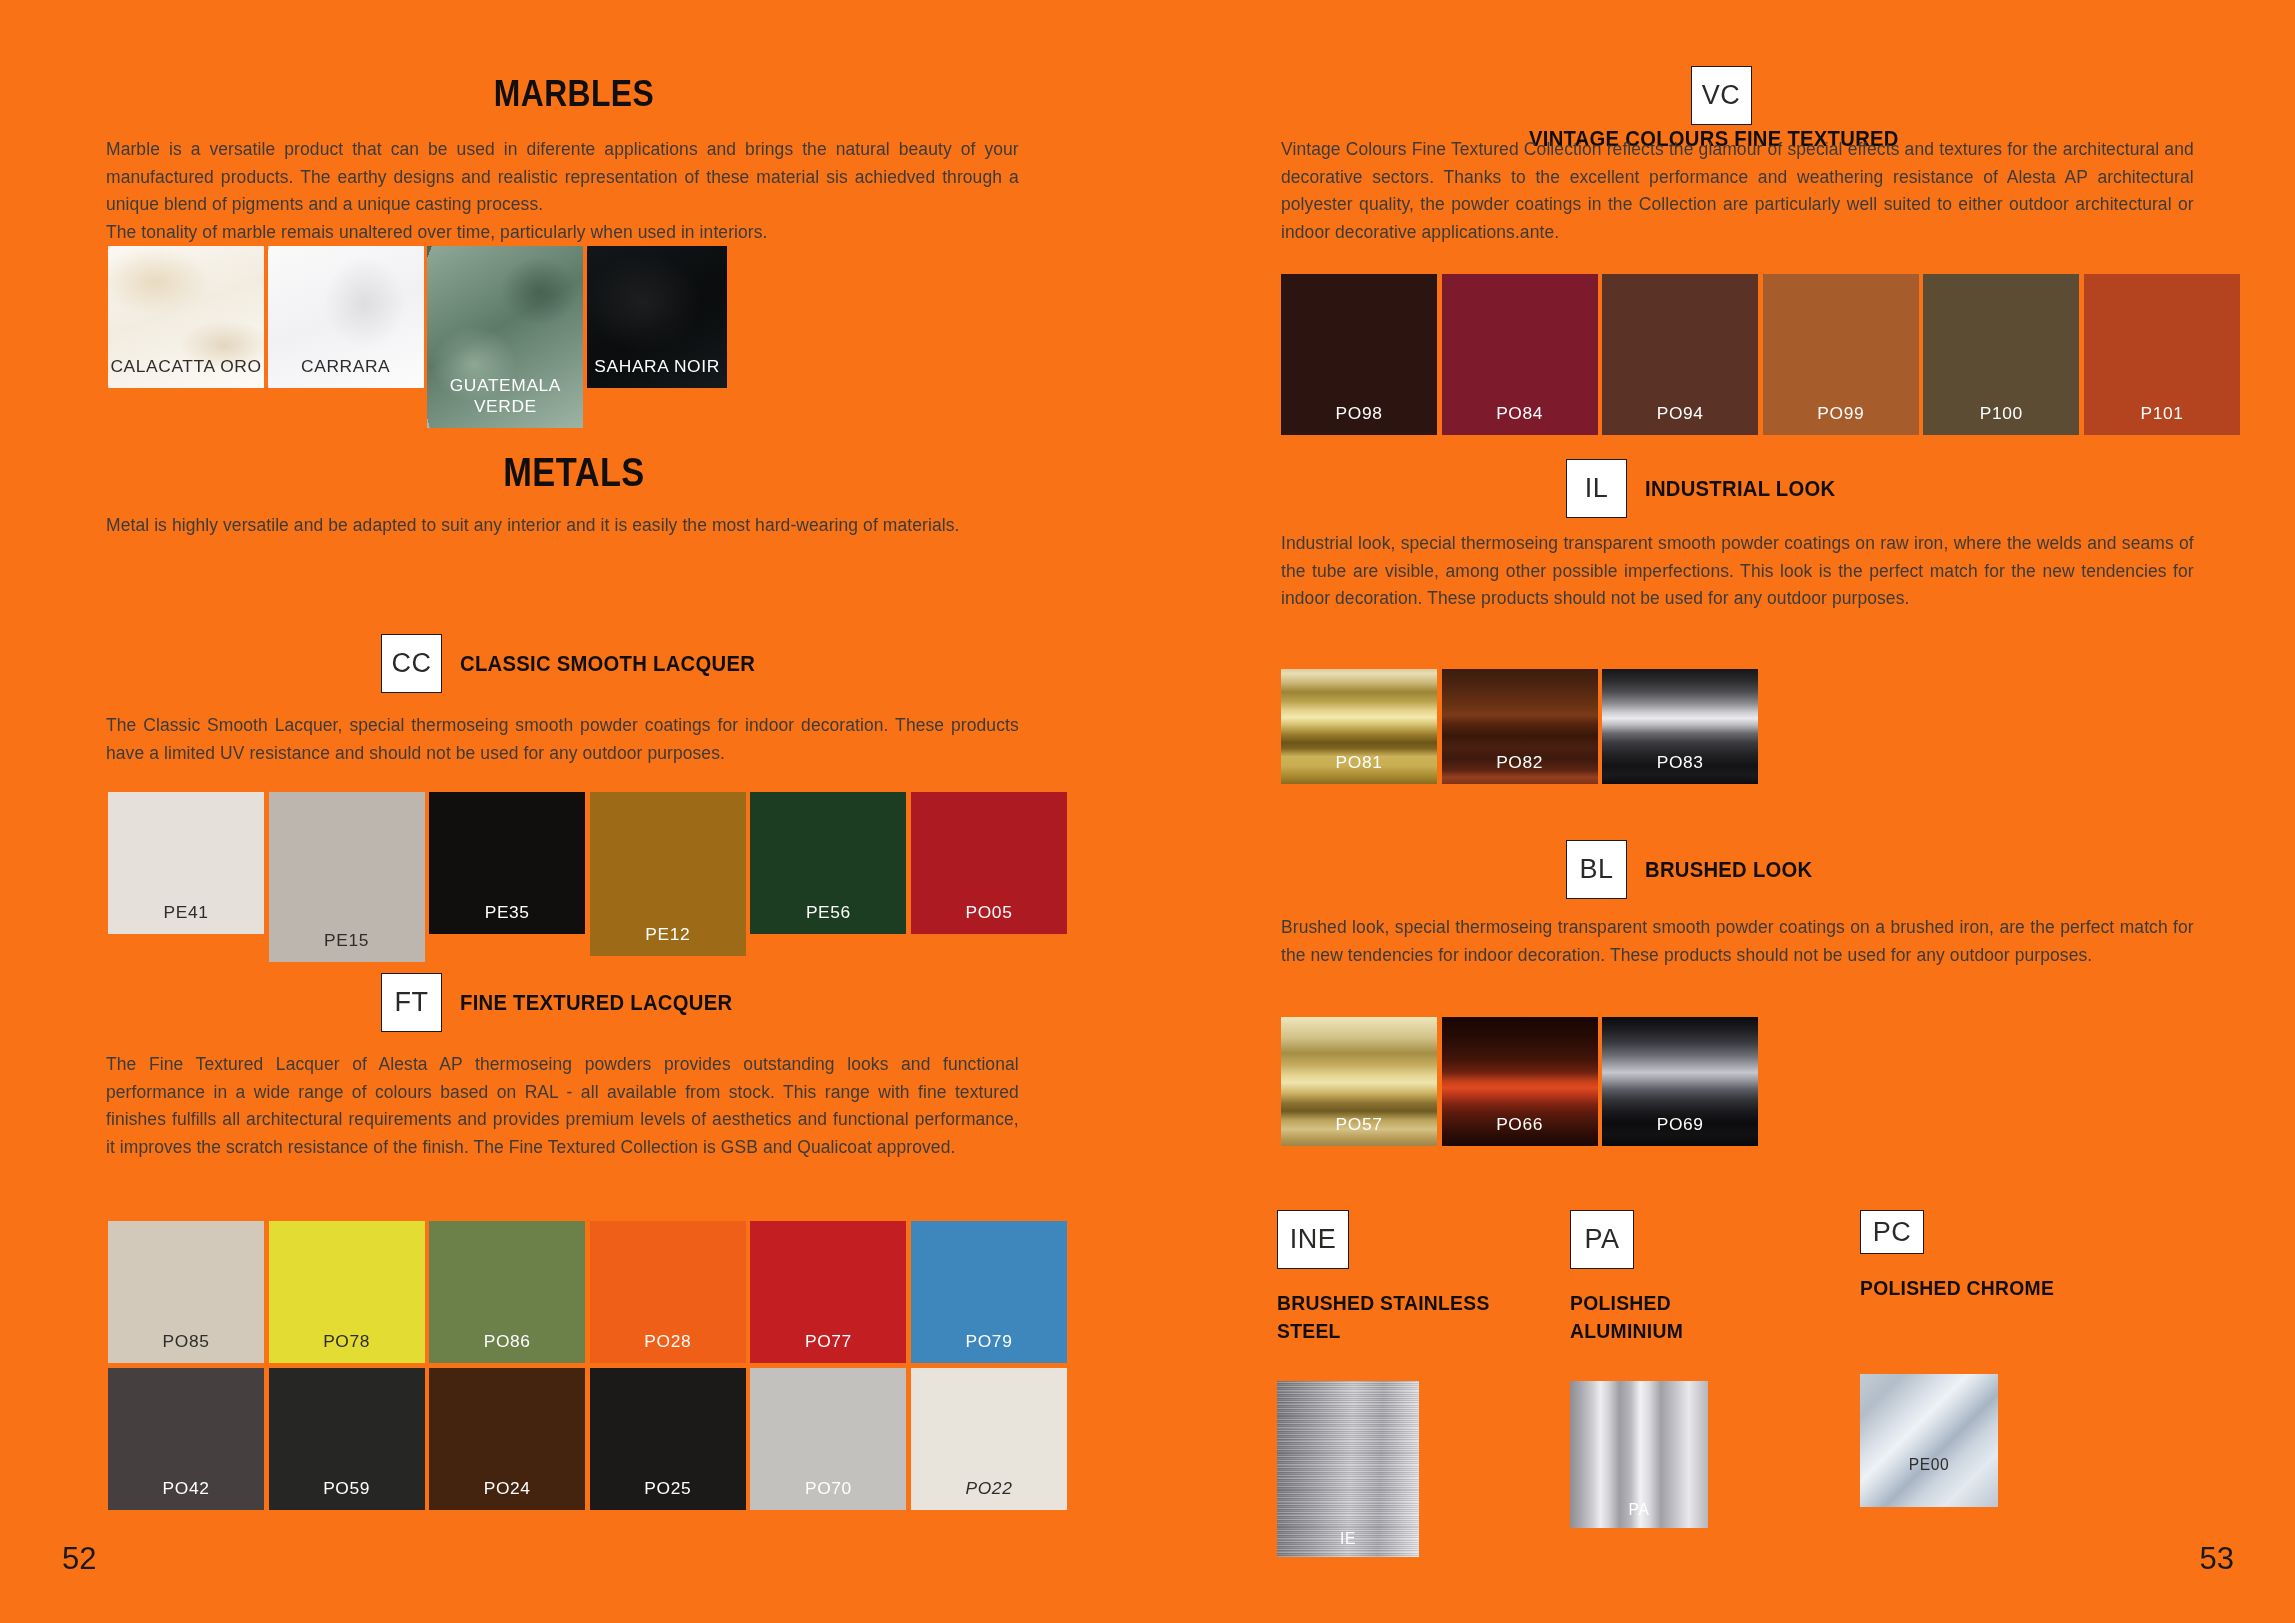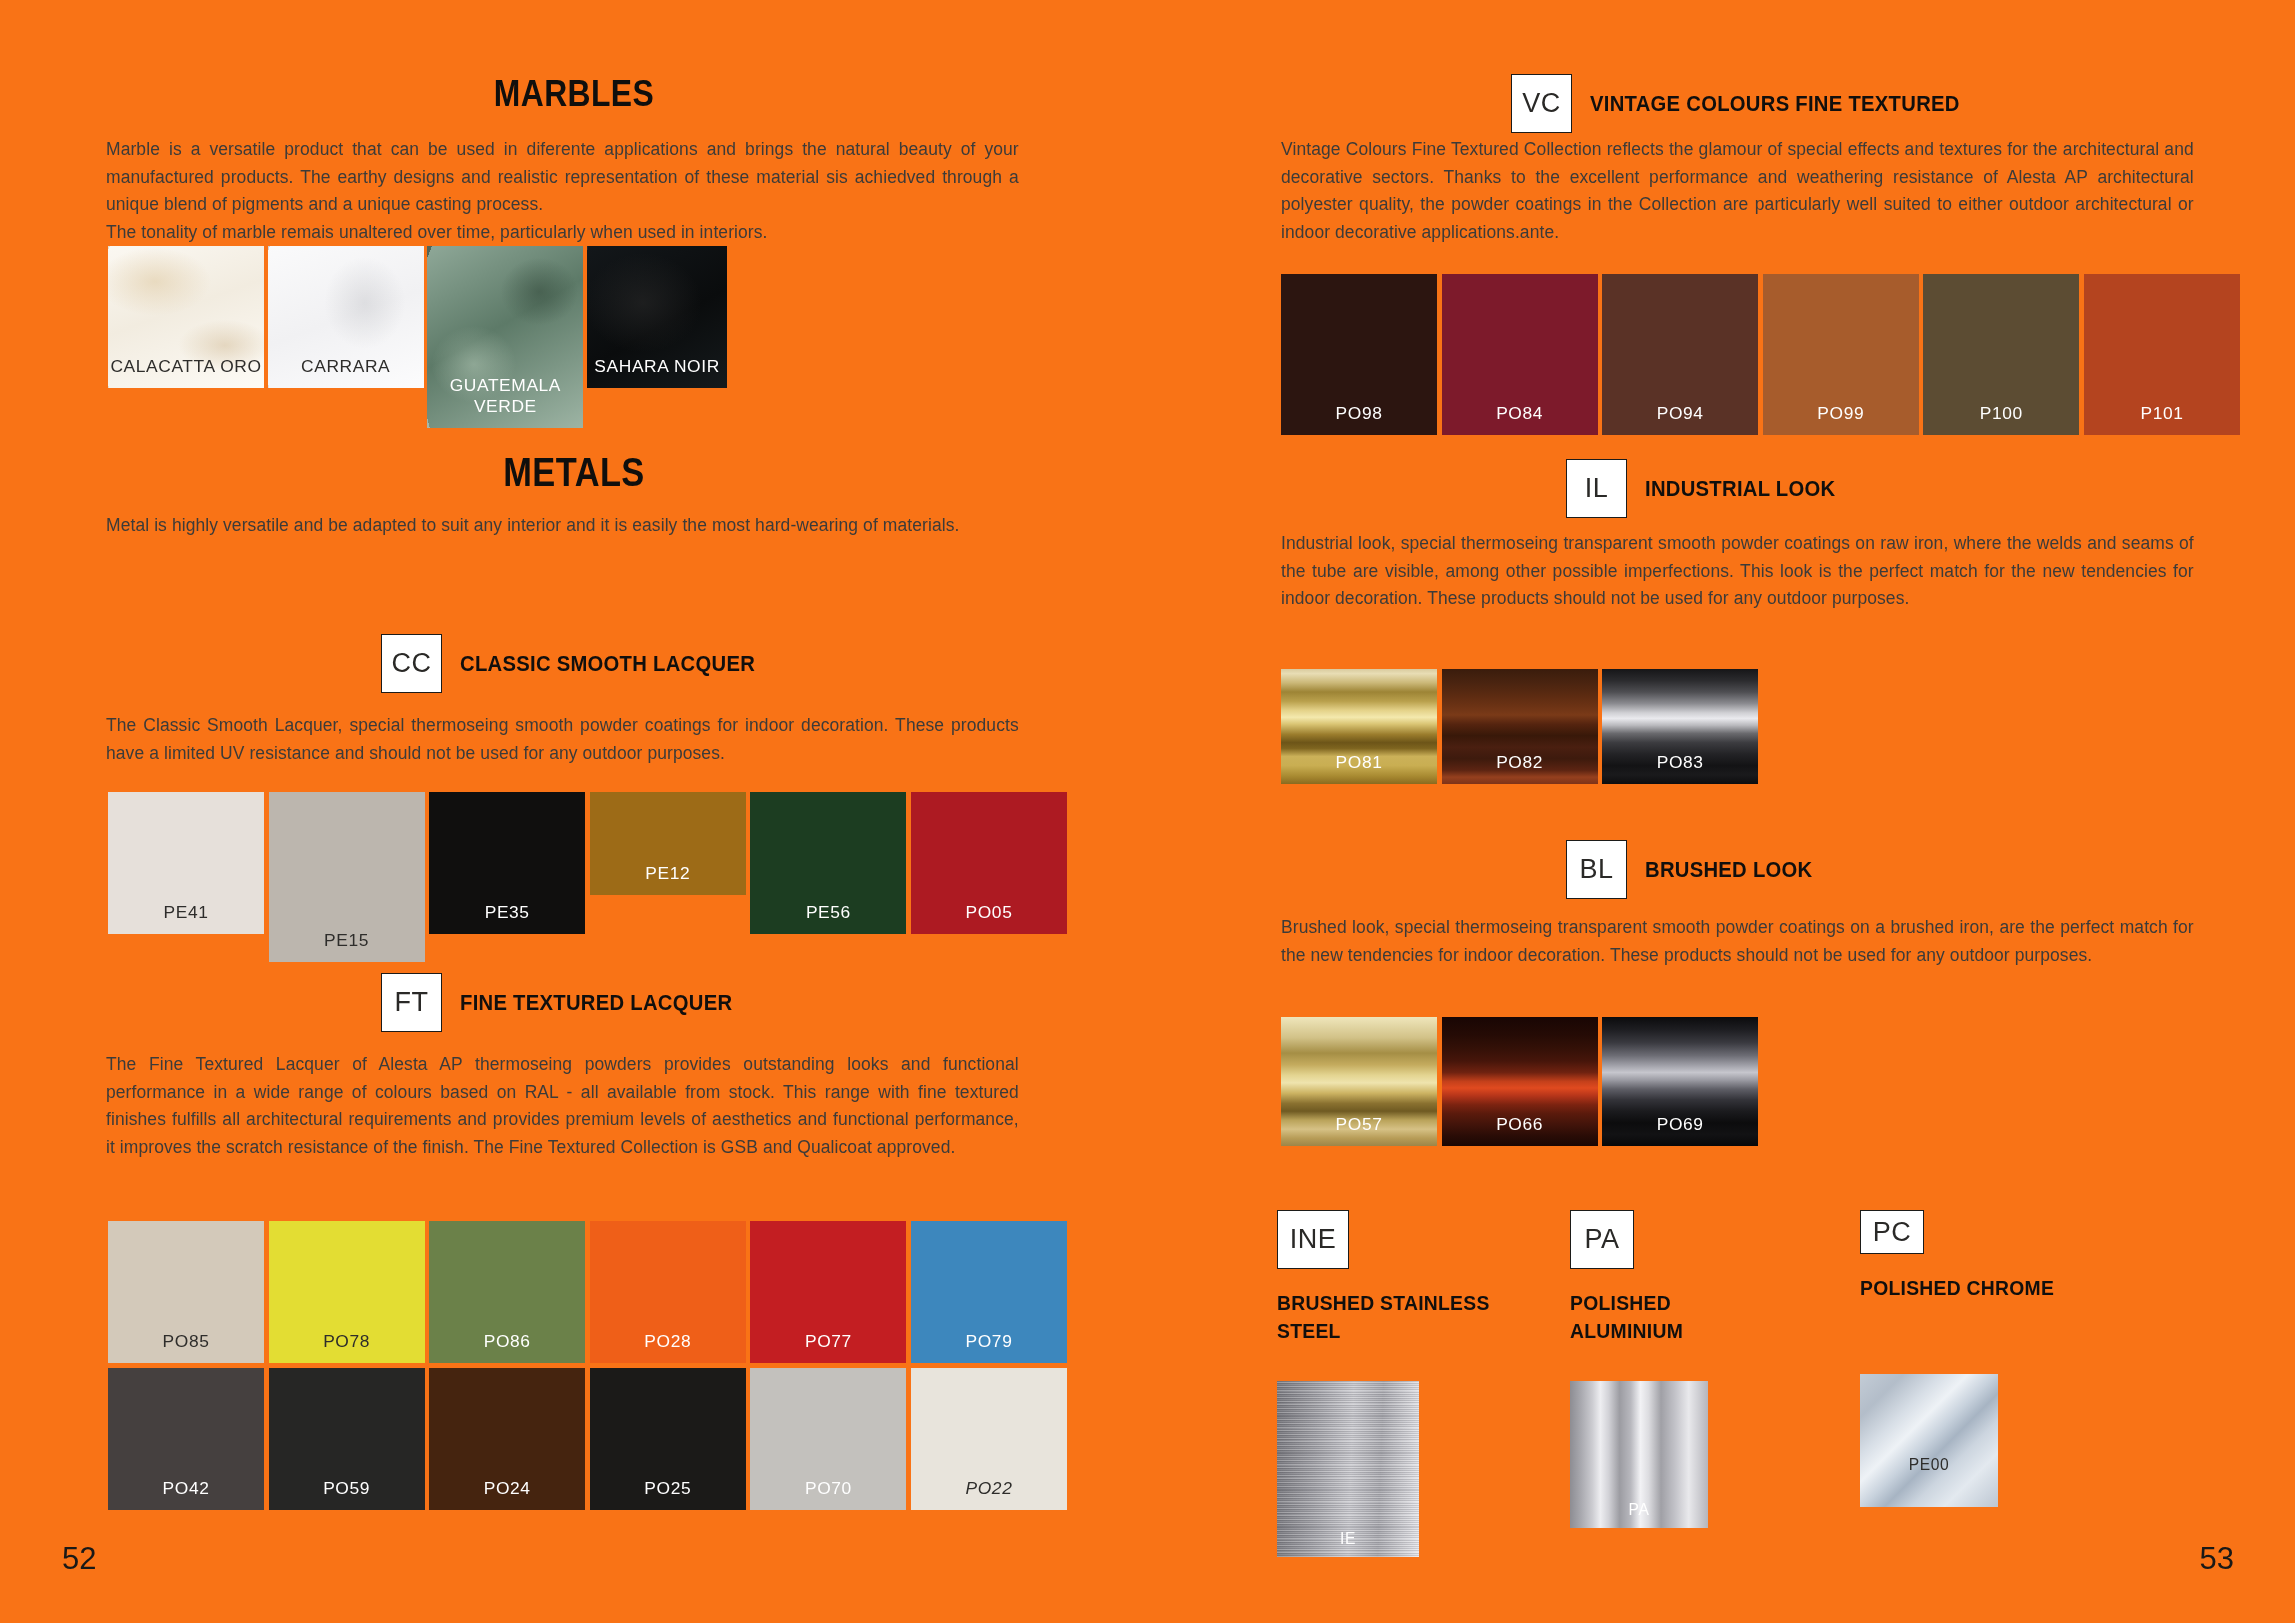--- a/index.html
+++ b/index.html
@@ -236,21 +236,21 @@
     <div class="swatch-row" style="position:absolute;left:108px;top:792px;gap:4.6px;">
       <div class="swatch" style="width:156px;height:142px;background:#e6e0da;">
         <div class="swatch-label lbl-light">PE41</div>
       </div>
       <div class="swatch" style="width:156px;height:170px;background:#bcb6ae;">
         <div class="swatch-label lbl-light">PE15</div>
       </div>
       <div class="swatch" style="width:156px;height:142px;background:#100f0e;">
         <div class="swatch-label lbl-dark">PE35</div>
       </div>
-      <div class="swatch" style="width:156px;height:103px;background:#9d6b17;">
+      <div class="swatch" style="width:156px;height:164px;background:#9d6b17;">
         <div class="swatch-label lbl-dark">PE12</div>
       </div>
       <div class="swatch" style="width:156px;height:142px;background:#1c3d21;">
         <div class="swatch-label lbl-dark">PE56</div>
       </div>
       <div class="swatch" style="width:156px;height:142px;background:#ad1a22;">
         <div class="swatch-label lbl-dark">PO05</div>
       </div>
     </div>
 
@@ -301,21 +301,21 @@
       <div class="swatch" style="width:156px;height:142px;background:#e8e4dc;font-style:italic;">
         <div class="swatch-label lbl-light">PO22</div>
       </div>
     </div>
 
     <div class="page-num" style="left:62px;top:1541px;">52</div>
   </div>
 
   <div class="page page-right">
 
-    <div class="badge-row" style="position:absolute;left:363px;top:74px;">
+    <div class="badge-row" style="position:absolute;left:363px;top:66px;flex-direction:column;">
       <div class="badge">VC</div>
       <div class="badge-label">VINTAGE COLOURS FINE TEXTURED</div>
     </div>
 
     <div class="body-text" style="position:absolute;left:133px;top:136px;width:941px;">Vintage Colours Fine Textured Collection reflects the glamour of special effects and textures for the architectural and decorative sectors. Thanks to the excellent performance and weathering resistance of Alesta AP architectural polyester quality, the powder coatings in the Collection are particularly well suited to either outdoor architectural or indoor decorative applications.ante.</div>
 
     <div class="swatch-row" style="position:absolute;left:133px;top:274px;gap:4.6px;">
       <div class="swatch" style="width:156px;height:161px;background:#2c1510;">
         <div class="swatch-label lbl-dark">PO98</div>
       </div>

